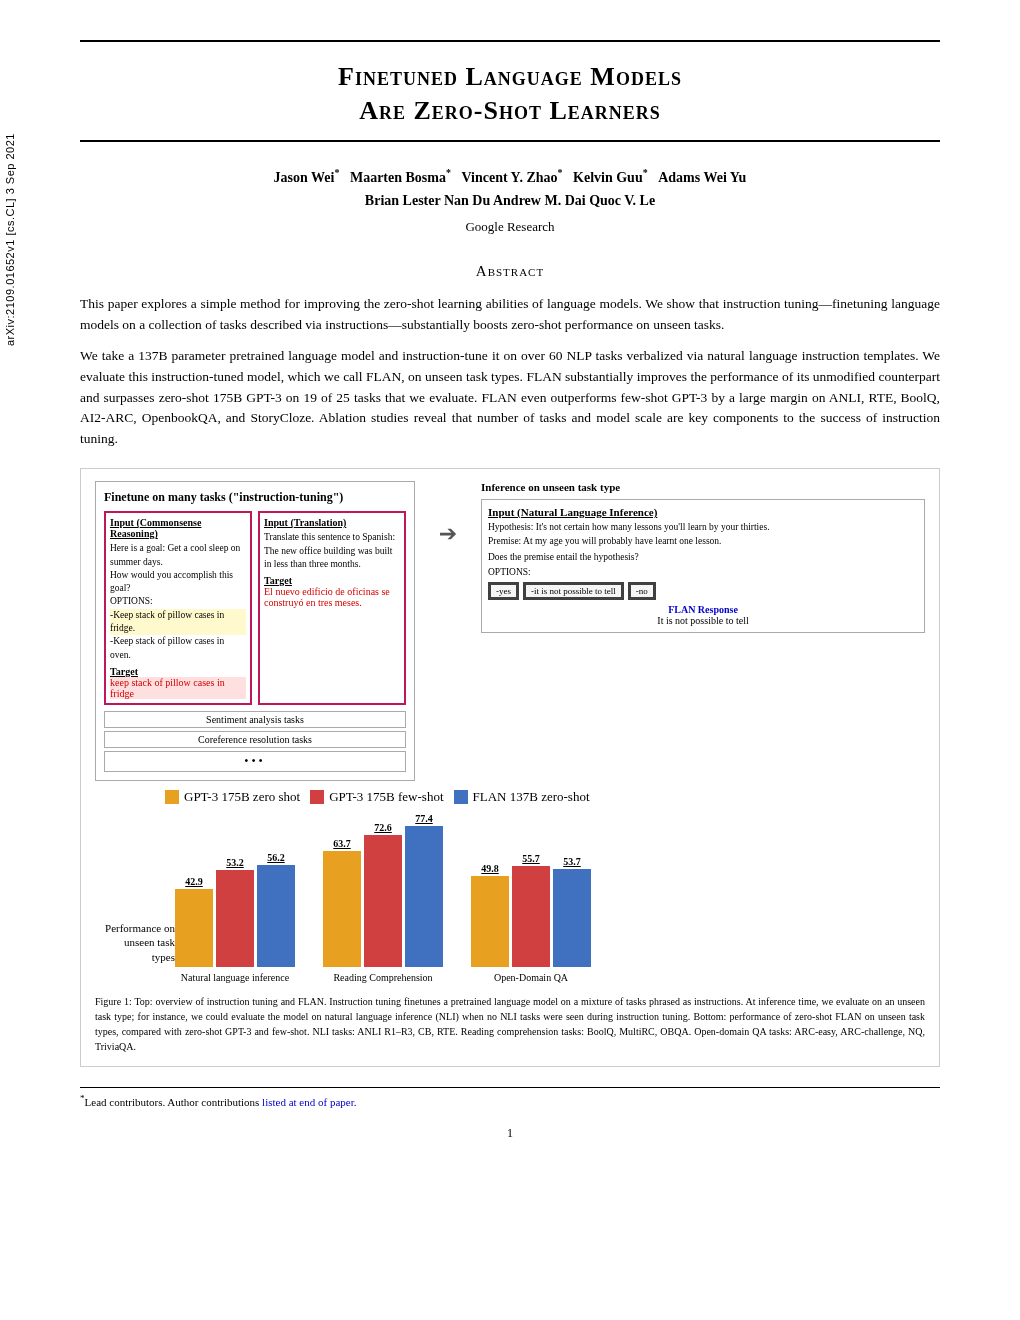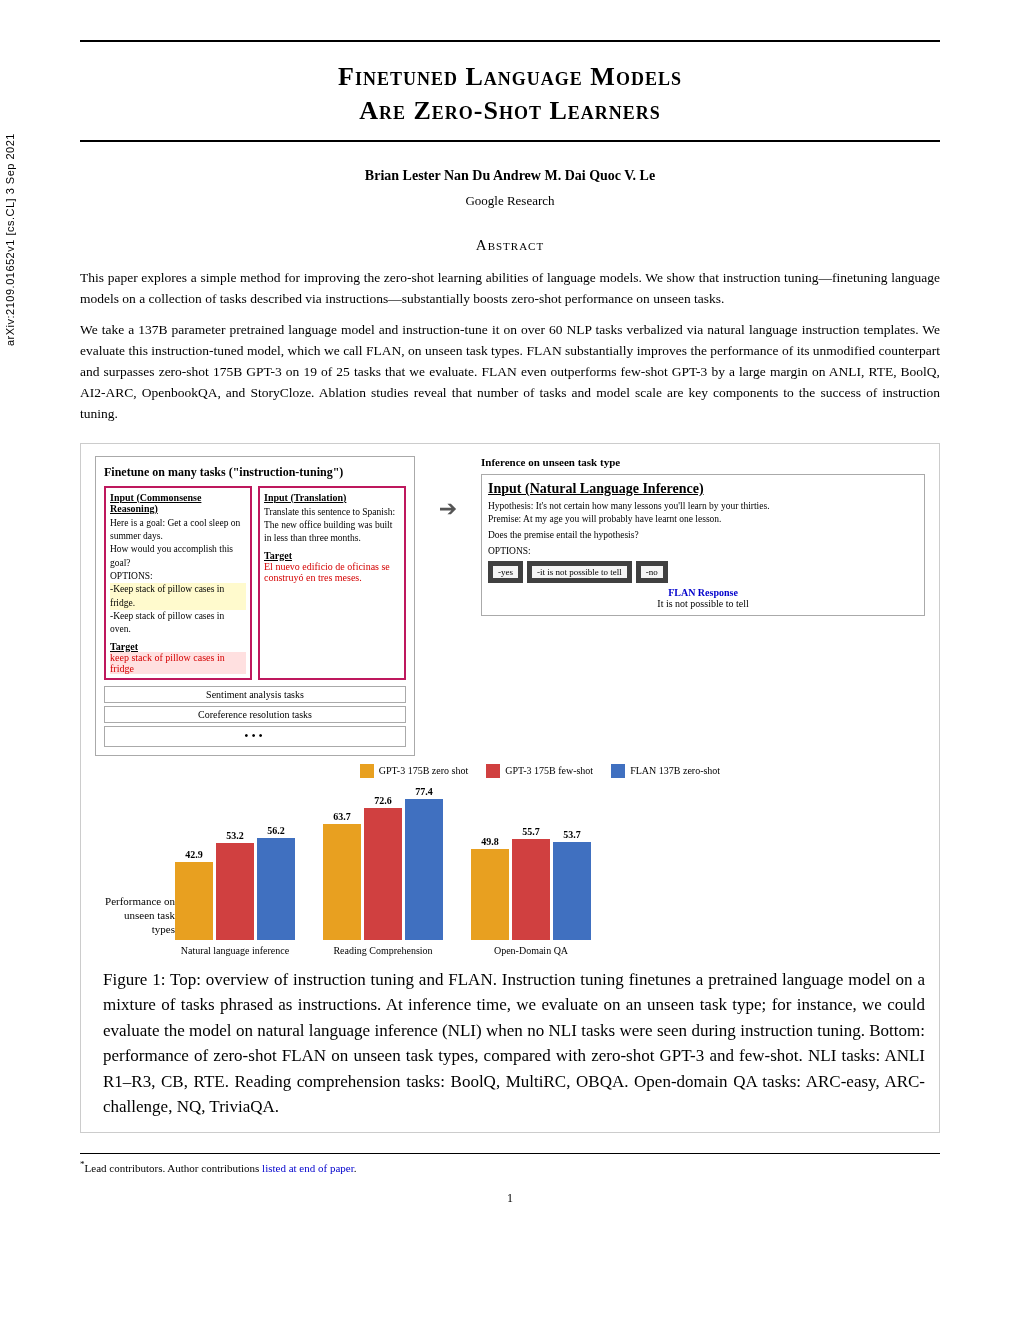--- a/index.html
+++ b/index.html
@@ -172,21 +172,21 @@
       font-size: 11px;
       margin-bottom: 6px;
     }
     .inference-task-box {
       border: 1.5px solid #aaa;
       padding: 6px;
     }
     .inference-task-header {
       font-weight: bold;
       text-decoration: underline;
-      font-size: 14px;
+      font-size: 11px;
       margin-bottom: 3px;
     }
     .inference-text {
       font-size: 9.5px;
       line-height: 1.4;
     }
     .flan-response {
       color: #0000cc;
       font-weight: bold;
       text-align: center;
@@ -196,37 +196,36 @@
     .flan-answer {
       text-align: center;
       font-size: 10px;
     }
     .options-row {
       display: flex;
       gap: 4px;
       margin: 3px 0;
     }
     .option-btn {
-      border: 5px solid #404040;
+      border: 3px solid #404040;
       padding: 1px 5px;
       font-size: 9px;
       background: #f5f5f5;
     }
     
     .chart-area {
       margin: 6px 0 4px 0;
       padding: 0 10px;
     }
     .legend-row {
       display: flex;
-      gap: 18px;
+      gap: 10px;
       margin: 8px 0 8px 60px;
       align-items: center;
-      font-size: 10px;
-      justify-content: center;
+      font-size: 13px;
     }
     .legend-item {
       display: flex;
       align-items: center;
       gap: 5px;
     }
     .legend-box {
       width: 14px;
       height: 14px;
       display: inline-block;
@@ -259,41 +258,41 @@
       display: flex;
       gap: 3px;
       align-items: flex-end;
     }
     .bar {
       width: 38px;
       position: relative;
       display: flex;
       flex-direction: column;
       align-items: center;
+      text-decoration: underline;
     }
     .bar-value {
       font-size: 10px;
       font-weight: bold;
       margin-bottom: 2px;
     }
     .bar-rect {
       width: 38px;
     }
     .bar-xlabel {
       font-size: 10px;
       text-align: center;
       margin-top: 4px;
       line-height: 1.3;
     }
     .figure-caption {
-      font-size: 17px;
+      font-size: 10px;
       line-height: 1.5;
       text-align: justify;
       margin-top: 10px;
-      margin-left: 8px;
     }
     .footnote {
       font-size: 11px;
       border-top: 1px solid #000;
       margin-top: 20px;
       padding-top: 5px;
     }
     .footnote a {
       color: #0000cc;
       text-decoration: none;
@@ -319,20 +318,23 @@
   <div class="title-section">
     <div class="paper-title">
       <div>Finetuned Language Models</div>
       <div>Are Zero-Shot Learners</div>
     </div>
   </div>
 
   <hr class="bottom-rule">
 
   <div class="authors-section">
+    <div class="authors-line">
+      Jason Wei<sup>*</sup>&nbsp;&nbsp;&nbsp;Maarten Bosma<sup>*</sup>&nbsp;&nbsp;&nbsp;Vincent Y. Zhao<sup>*</sup>&nbsp;&nbsp;&nbsp;Kelvin Guu<sup>*</sup>&nbsp;&nbsp;&nbsp;Adams Wei Yu
+    </div>
     <div class="authors-line">
       <span>Brian Lester   Nan Du   Andrew M. Dai   Quoc V. Le</span>
     </div>
   </div>
   <div class="affiliation">Google Research</div>
 
   <div class="abstract-title">Abstract</div>
 
   <p class="abstract-text">This paper explores a simple method for improving the zero-shot learning abilities of language models. We show that instruction tuning—finetuning language models on a collection of tasks described via instructions—substantially boosts zero-shot performance on unseen tasks.</p>
   <p class="abstract-text">We take a 137B parameter pretrained language model and instruction-tune it on over 60 NLP tasks verbalized via natural language instruction templates. We evaluate this instruction-tuned model, which we call FLAN, on unseen task types. FLAN substantially improves the performance of its unmodified counterpart and surpasses zero-shot 175B GPT-3 on 19 of 25 tasks that we evaluate. FLAN even outperforms few-shot GPT-3 by a large margin on ANLI, RTE, BoolQ, AI2-ARC, OpenbookQA, and StoryCloze. Ablation studies reveal that number of tasks and model scale are key components to the success of instruction tuning.</p>

